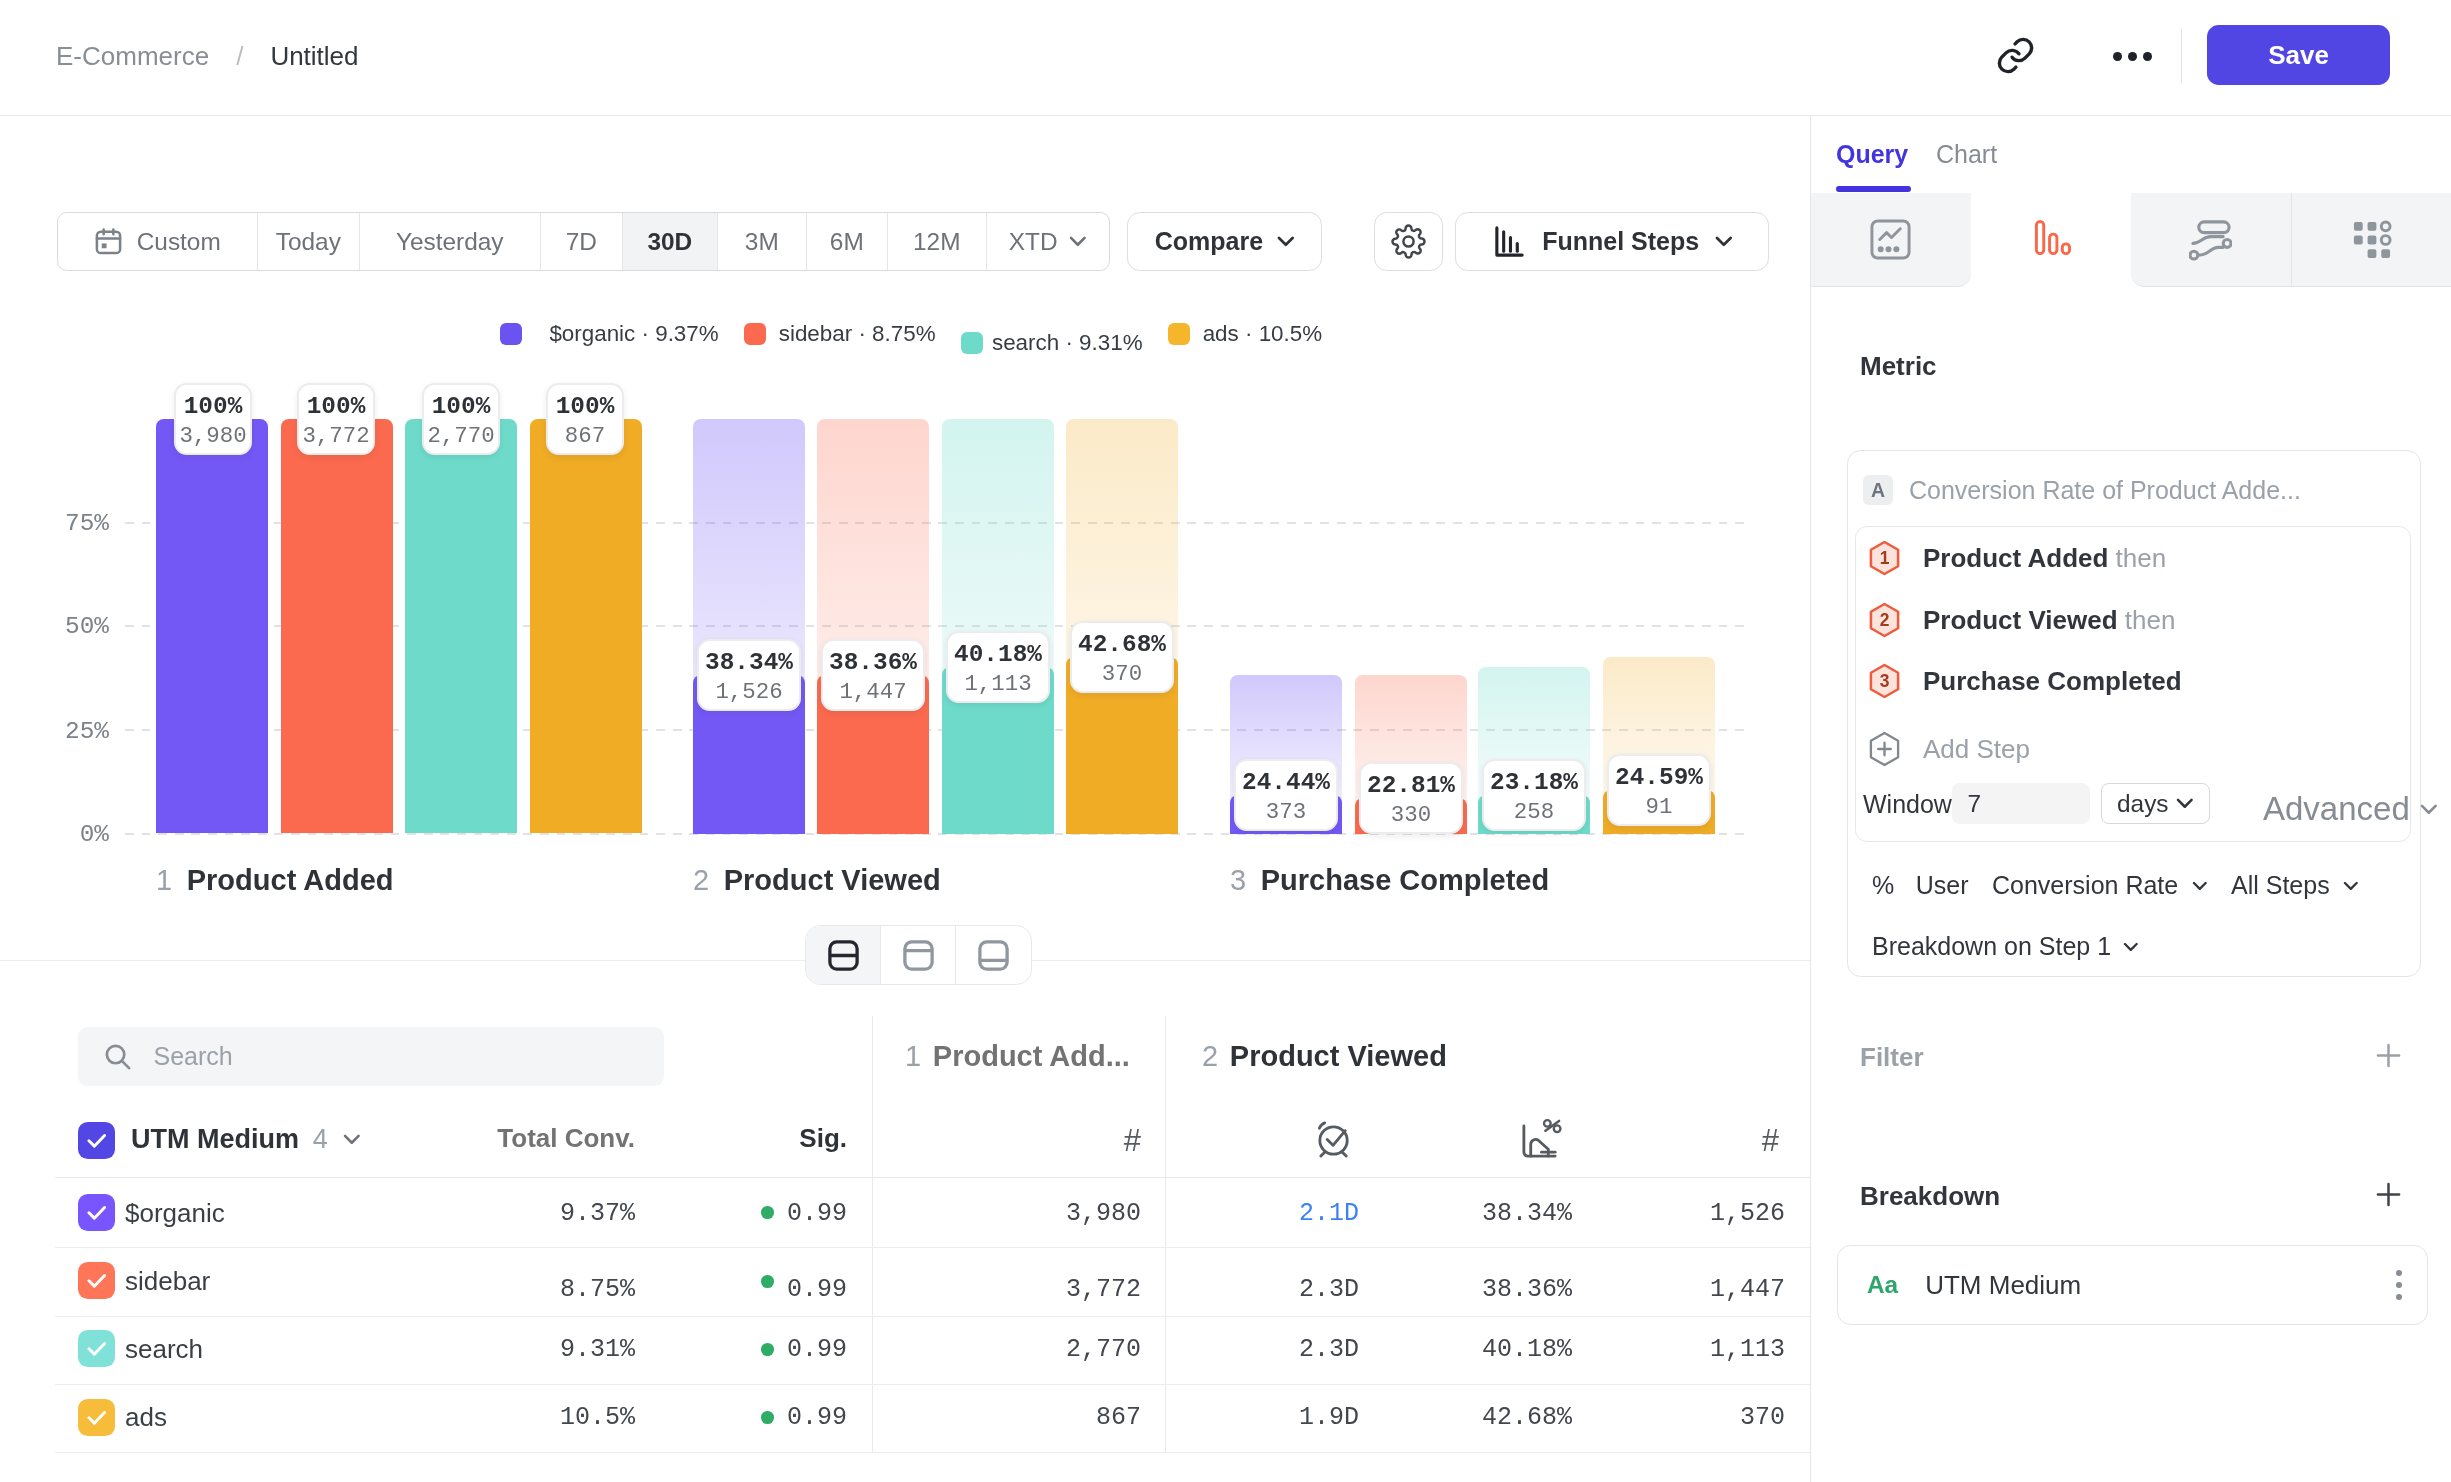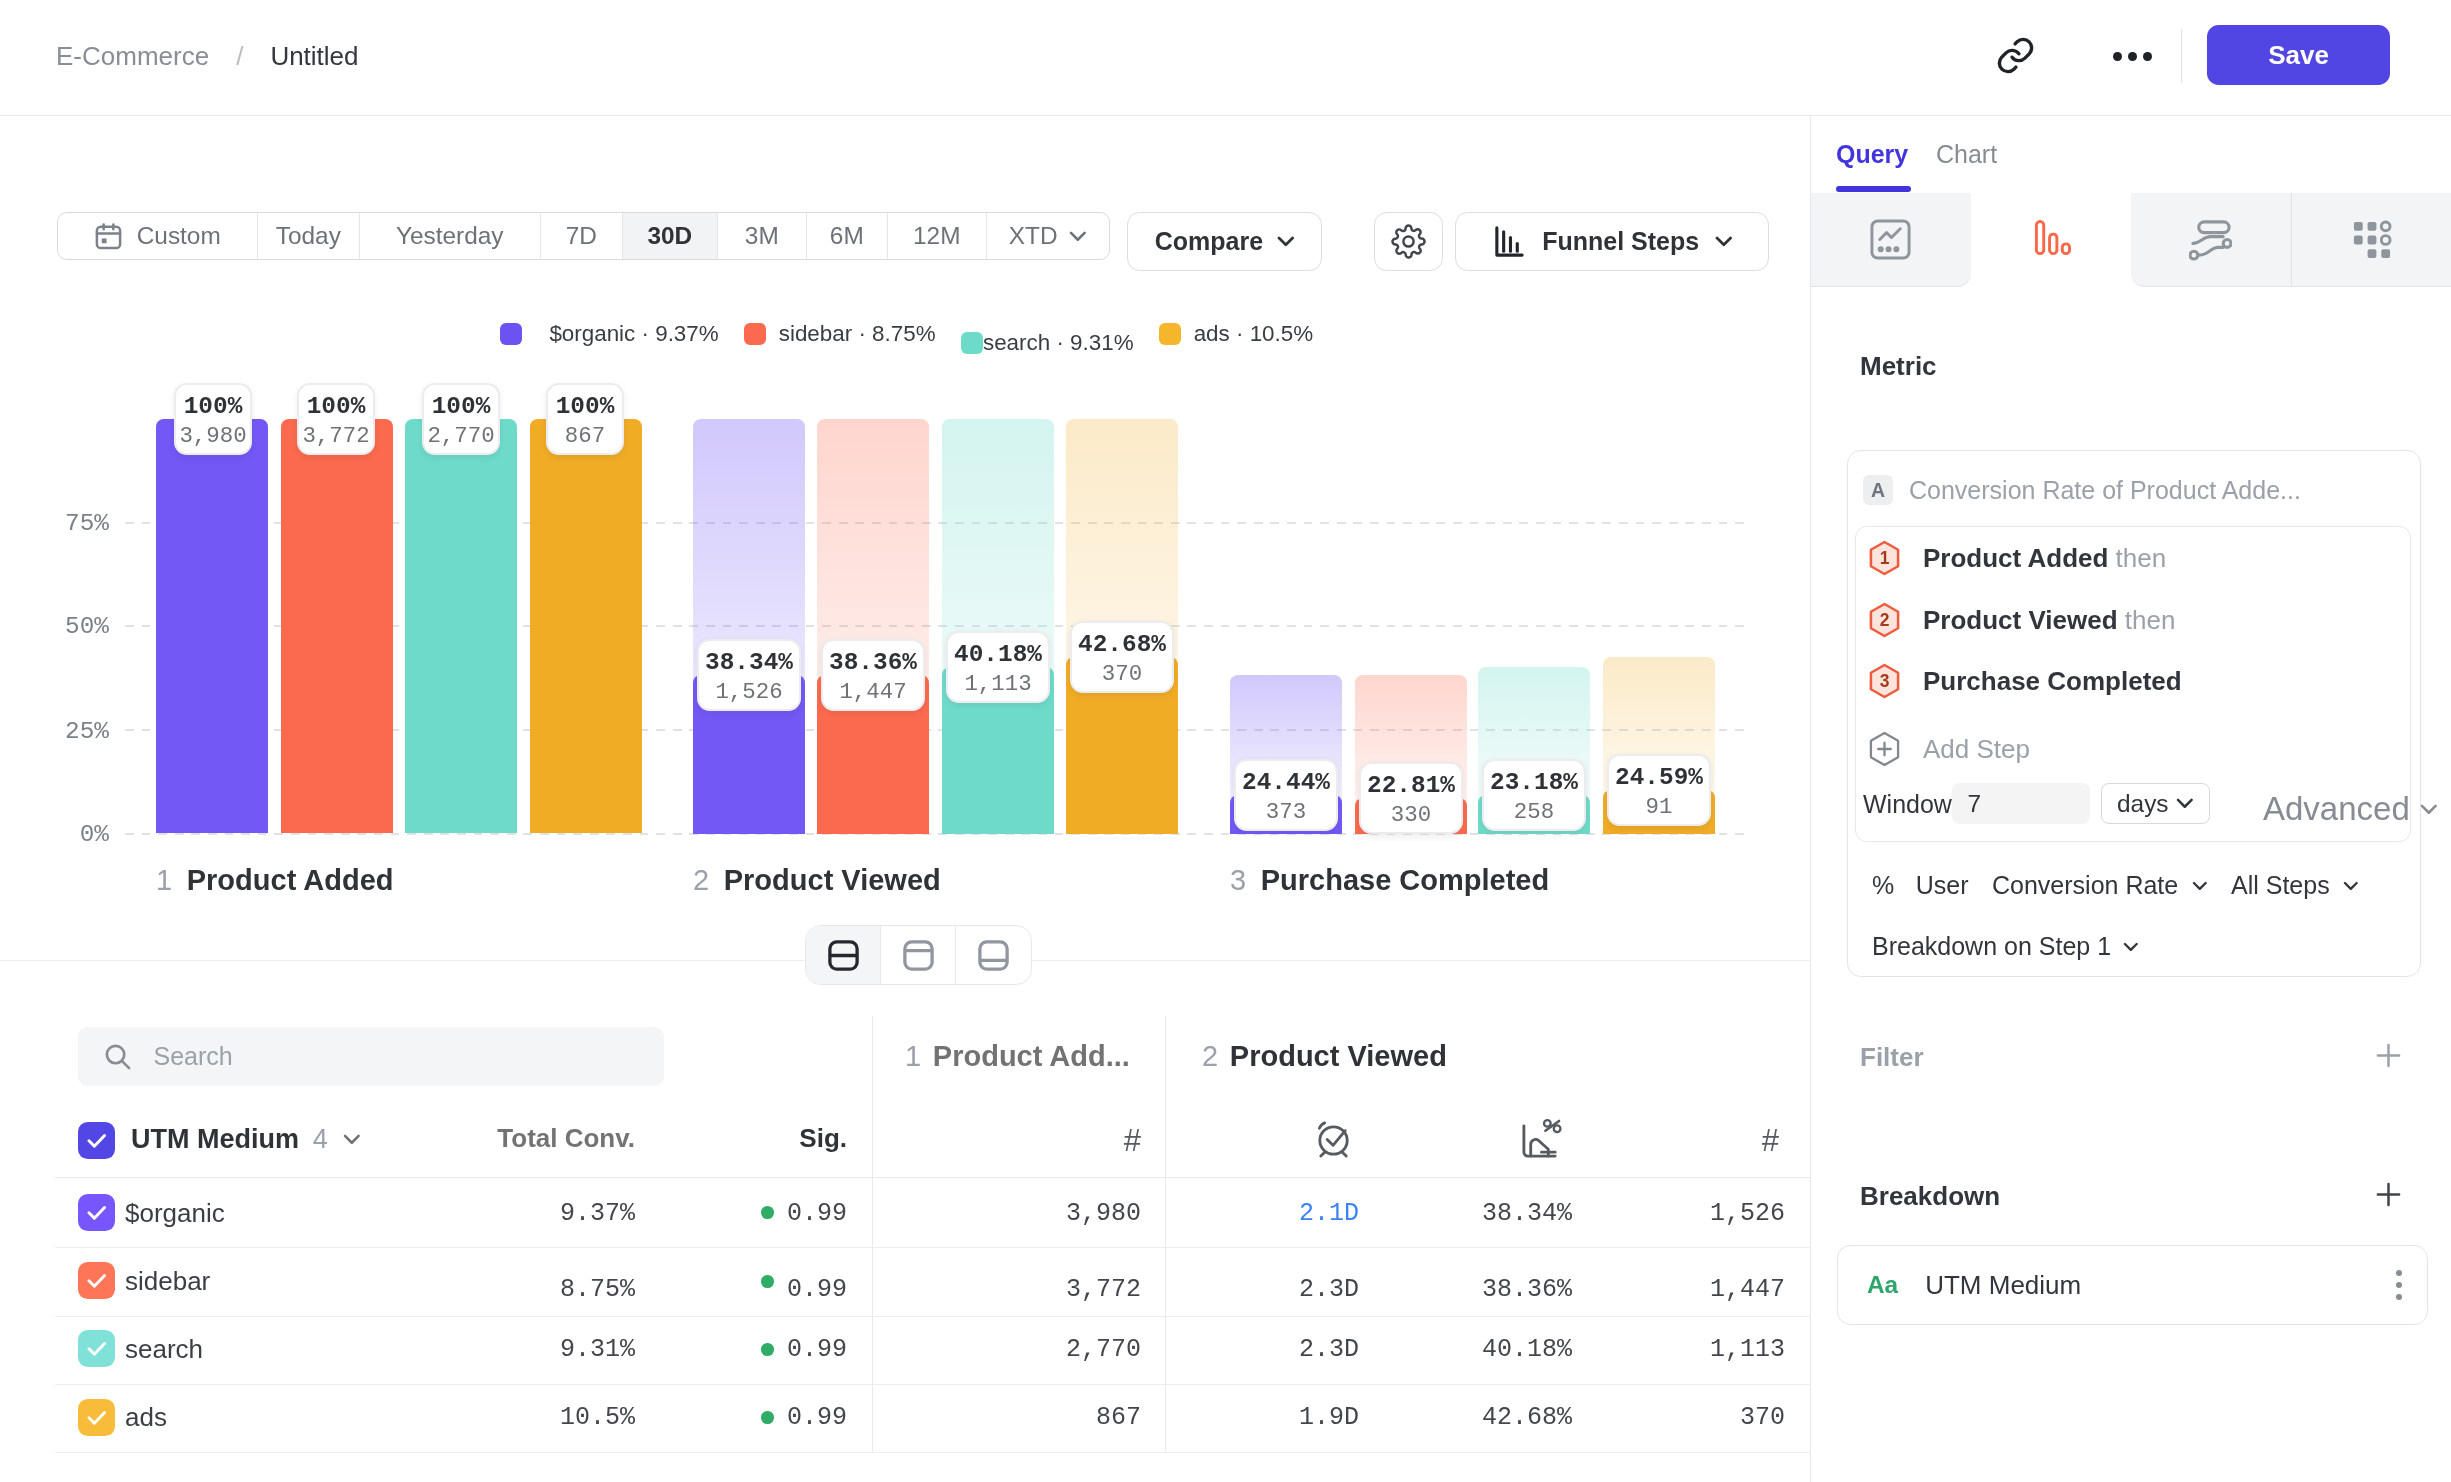--- a/index.html
+++ b/index.html
@@ -167,21 +167,21 @@
   <div class="abs flex" style="left:1837px;top:1245px;width:591px;height:80px;border:1px solid #e3e4e6;border-radius:13.7px;">
     <span style="font-size:24.4px;font-weight:700;color:#2fa56c;margin-left:29px;">Aa</span>
     <span style="font-size:26px;color:#32363c;margin-left:27px;">UTM Medium</span>
     <span style="margin-left:auto;margin-right:25px;display:flex;flex-direction:column;gap:5.9px;">
       <i style="width:5.9px;height:5.9px;border-radius:50%;background:#878d94;"></i>
       <i style="width:5.9px;height:5.9px;border-radius:50%;background:#878d94;"></i>
       <i style="width:5.9px;height:5.9px;border-radius:50%;background:#878d94;"></i>
     </span>
   </div>
 
-  <div class="abs flex" style="left:57px;top:212px;width:1053px;height:48px;border:1px solid #d8dadd;border-radius:9.8px;overflow:hidden;background:#fff;">
+  <div class="abs flex" style="left:57px;top:212px;width:1053px;height:59px;border:1px solid #d8dadd;border-radius:9.8px;overflow:hidden;background:#fff;">
     <div class="seg" style="width:201px;gap:13.7px;">
       <svg width="29" height="29" viewBox="0 0 30 30" fill="none" stroke="#7c828a" stroke-width="2.6" stroke-linecap="round">
         <rect x="3" y="5" width="24" height="22" rx="4"></rect>
         <path d="M3 12 h24 M10 2.5 v5 M20 2.5 v5"></path>
         <rect x="8" y="17" width="5" height="5" fill="#7c828a" stroke="none"></rect>
       </svg>
       <span>Custom</span>
     </div>
     <div class="seg" style="width:102px;">Today</div>
     <div class="seg" style="width:182px;">Yesterday</div>
@@ -226,21 +226,21 @@
 
   <div class="abs flex" style="left:500px;top:322px;height:23.4px;gap:25px;">
     <span class="flex" style="gap:27px;">
         <i style="width:22.4px;height:22.4px;border-radius:5.9px;background:#6b53f2;"></i>
         <span style="font-size:22.4px;color:#383d44;">$organic&nbsp;·&nbsp;9.37%</span>
       </span>
     <span class="flex" style="gap:12.7px;">
         <i style="width:22.4px;height:22.4px;border-radius:5.9px;background:#fb6a4e;"></i>
         <span style="font-size:22.4px;color:#383d44;">sidebar&nbsp;·&nbsp;8.75%</span>
       </span>
-    <span class="flex" style="gap:0;margin-top:19px;">
+    <span class="flex" style="gap:9px;margin-top:19px;">
         <i style="width:22.4px;height:22.4px;border-radius:5.9px;background:#6edbca;"></i>
         <span style="font-size:22.4px;color:#383d44;">search&nbsp;·&nbsp;9.31%</span>
       </span>
     <span class="flex" style="gap:12.7px;">
         <i style="width:22.4px;height:22.4px;border-radius:5.9px;background:#f6b62c;"></i>
         <span style="font-size:22.4px;color:#383d44;">ads&nbsp;·&nbsp;10.5%</span>
       </span>
   </div>
 
   <div class="abs mono" style="left:39px;top:510px;width:70px;text-align:right;font-size:24.4px;color:#7c828a;">75%</div>

